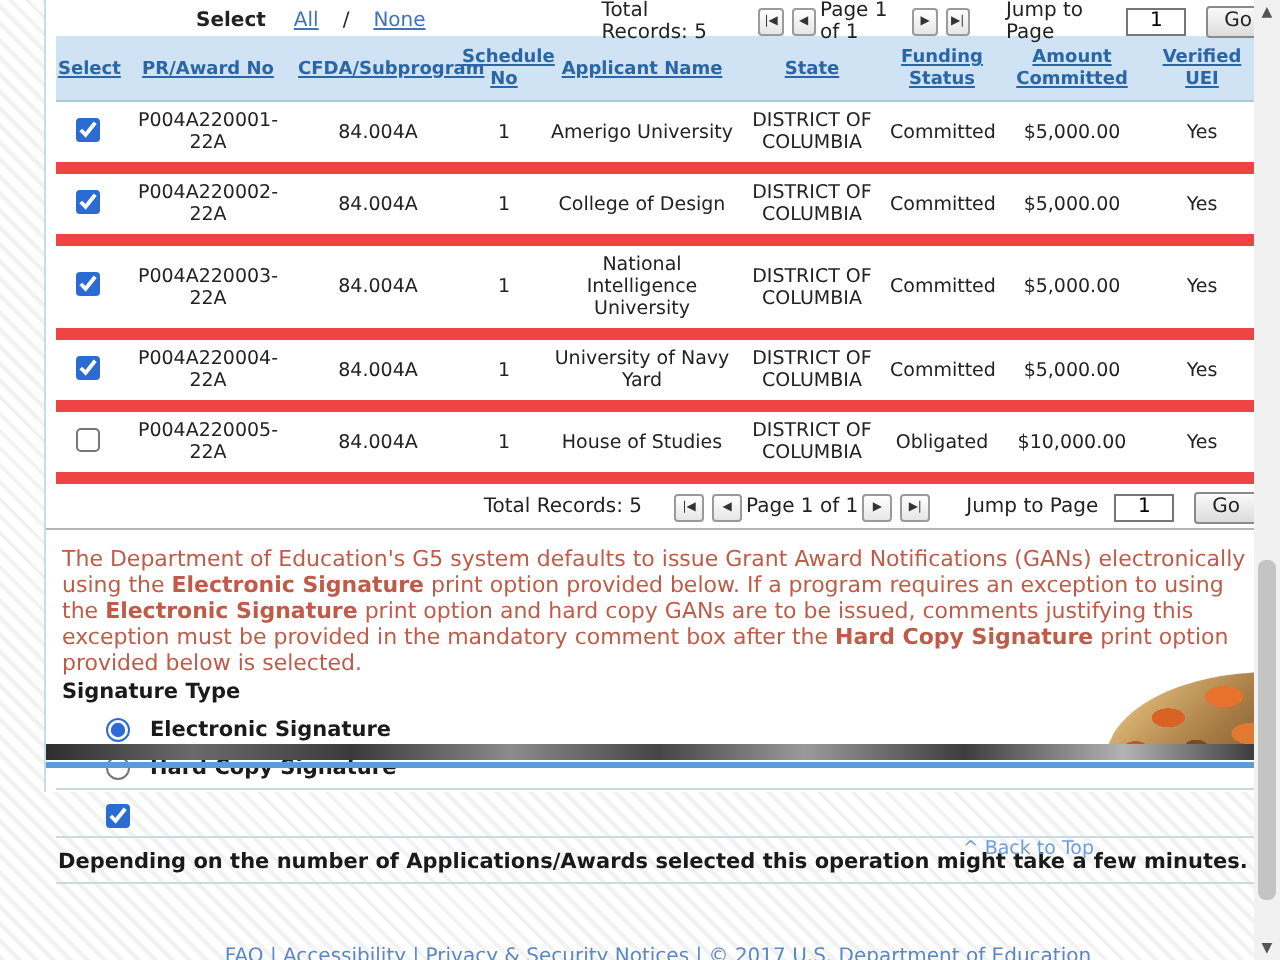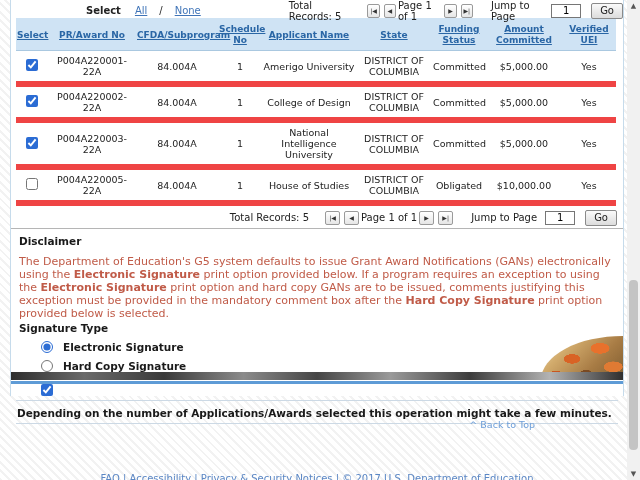--- a/index.html
+++ b/index.html
@@ -1,20 +1,20 @@
 <!DOCTYPE html>
 <html><head>
 <meta charset="utf-8">
 <style>
   * { box-sizing: border-box; margin: 0; padding: 0; }
   html,body { width:640px; height:480px; overflow:hidden;
     font-family:"DejaVu Sans","Liberation Sans",sans-serif; background:#fff; }
   .page { position:relative; width:640px; height:480px;
     background:repeating-linear-gradient(45deg,#f2f2f2 0 2px,#ffffff 2px 6px); }
-  .content { position:absolute; left:10px; top:0; width:614px; height:396px;
+  .content { position:absolute; left:22px; top:0; width:614px; height:396px;
     background:#fff; border-left:1px solid #c6dbeb; border-right:1px solid #c6dbeb; }
 
   
   .scrollbar { position:absolute; right:0; top:0; width:13px; height:480px; background:#f1f1f1; }
   .sb-arrow { position:absolute; left:0; width:13px; height:12px; text-align:center;
     font-size:7px; color:#555; line-height:12px; }
   .sb-up { top:0; } .sb-down { bottom:0; }
   .sb-thumb { position:absolute; left:2px; width:9px; top:280px; height:170px;
     background:#c4c4c4; border-radius:4px; }
 
@@ -156,20 +156,31 @@
           <td>P004A220003-22A</td>
           <td>84.004A</td>
           <td>1</td>
           <td>National Intelligence University</td>
           <td>DISTRICT OF COLUMBIA</td>
           <td>Committed</td>
           <td>$5,000.00</td>
           <td>Yes</td>
         </tr>
         <tr>
+          <td><input type="checkbox" checked="" style=""></td>
+          <td>P004A220004-22A</td>
+          <td>84.004A</td>
+          <td>1</td>
+          <td>University of Navy Yard</td>
+          <td>DISTRICT OF COLUMBIA</td>
+          <td>Committed</td>
+          <td>$5,000.00</td>
+          <td>Yes</td>
+        </tr>
+        <tr>
           <td><input type="checkbox" style=""></td>
           <td>P004A220005-22A</td>
           <td>84.004A</td>
           <td>1</td>
           <td>House of Studies</td>
           <td>DISTRICT OF COLUMBIA</td>
           <td>Obligated</td>
           <td>$10,000.00</td>
           <td>Yes</td>
         </tr>
@@ -183,21 +194,20 @@
       <span class="page-label">Page 1 of 1</span>
       <button class="nav-btn"><span>▶</span></button>
       <button class="nav-btn"><span>▶|</span></button>
       <span class="jump-label">Jump to Page</span>
       <input class="jump-input" value="1" style="">
       <button class="go-btn">Go</button>
     </div>
 
     <hr class="hr-gray">
 
-    <div class="disclaimer-title">Disclaimer</div>
     <div class="disclaimer-text"><span>The Department of Education's G5 system defaults to issue Grant Award Notifications (GANs) electronically using the </span><b>Electronic Signature</b><span> print option provided below. If a program requires an exception to using the </span><b>Electronic Signature</b><span> print option and hard copy GANs are to be issued, comments justifying this exception must be provided in the mandatory comment box after the </span><b>Hard Copy Signature</b><span> print option provided below is selected.</span></div>
 
     <div class="sig-type">Signature Type</div>
 
     <div class="opt-row">
       <input type="radio" name="sigtype" id="r1" checked="" style="">
       <label for="r1">Electronic Signature</label>
     </div>
     <div class="opt-row">
       <input type="radio" name="sigtype" id="r2" style="">

